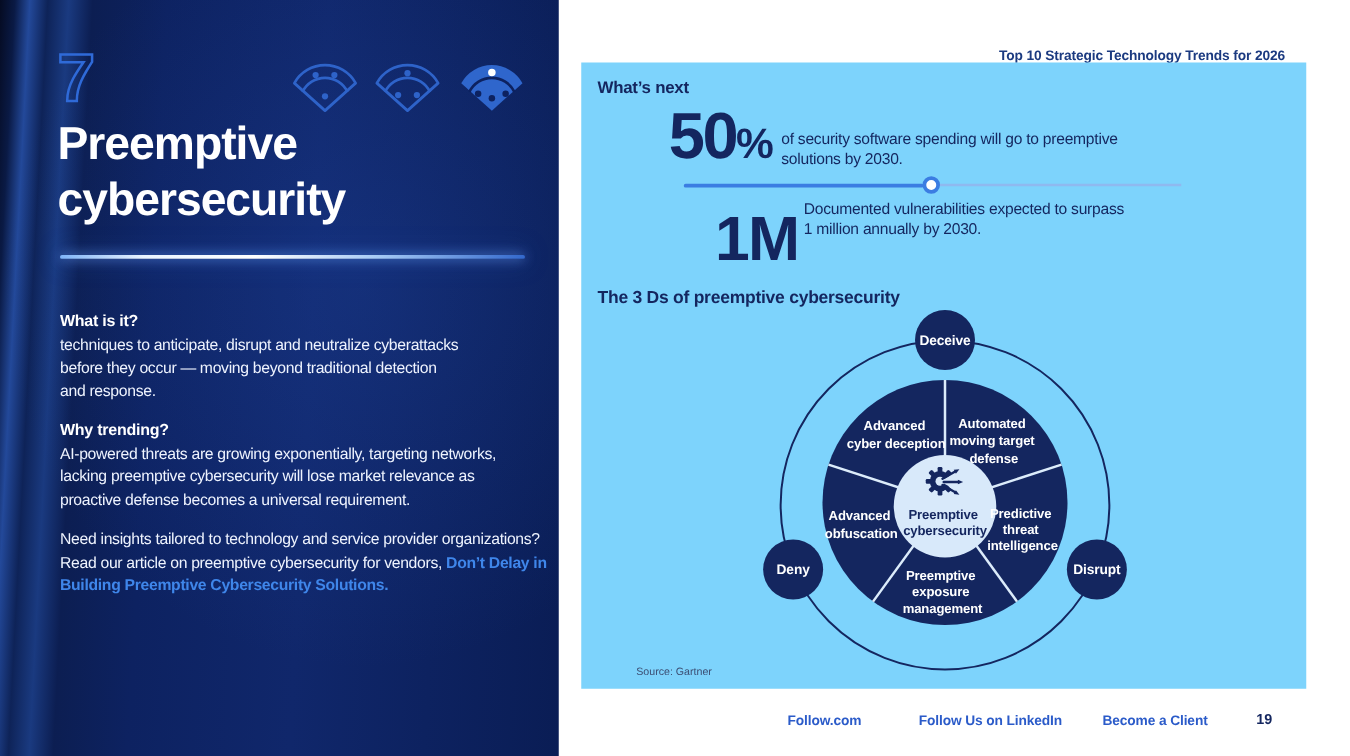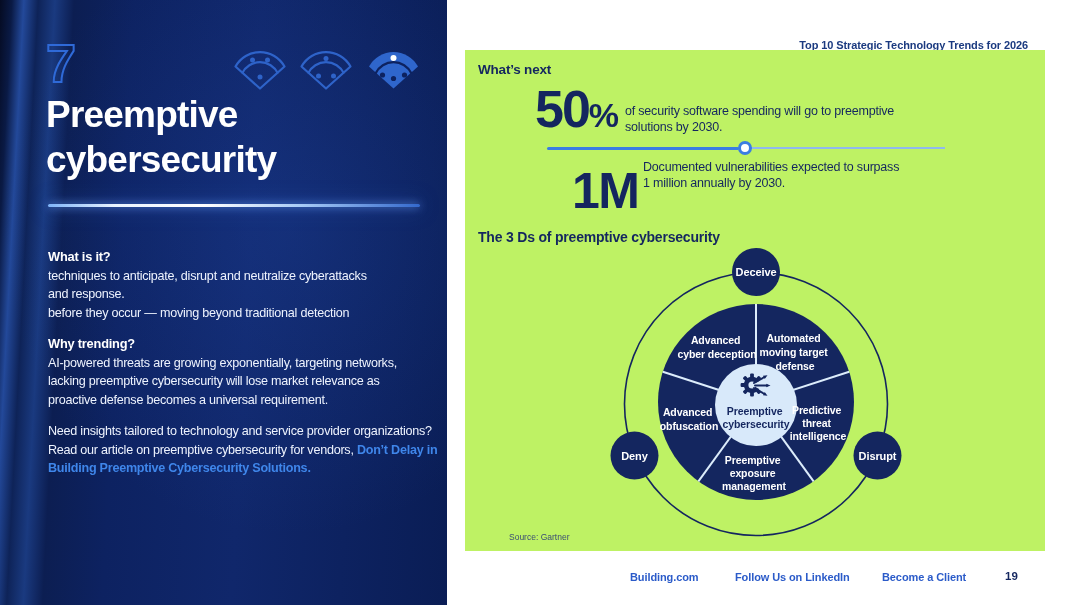--- a/index.html
+++ b/index.html
@@ -39,21 +39,21 @@
   .copy .para { margin-bottom:13px; }
   .cta-link { color:#3f86ea; font-weight:700; text-decoration:none; cursor:pointer; }
 
   
   .report-title {
     position:absolute; top:25px; right:52px;
     font-size:11px; font-weight:700; letter-spacing:-0.1px; color:#1b3a80;margin-top:14px;
   }
   .panel {
     position:absolute; left:465px; top:50px; width:580px; height:501px;
-    background:#bef264;
+    background:#7dd3fc;
   }
   .wn-label { position:absolute; left:13px; top:12px; font-size:13.5px; font-weight:700; letter-spacing:-0.2px; color:#14265f; }
 
   .stat1-num { position:absolute; left:70px; top:33px; color:#14265f; font-weight:700; font-size:52px; letter-spacing:-2px; line-height:1; }
   .stat1-num .pct { font-size:34px; letter-spacing:-1px; }
   .stat-desc { position:absolute; color:#14265f; font-size:12.5px; letter-spacing:-0.2px; line-height:15.5px; }
   .stat1-desc { left:160px; top:54px; }
 
   .slider { position:absolute; left:82px; top:91px; width:398px; height:14px; }
   .track-left  { position:absolute; left:0; top:5.5px; width:192px; height:3.5px; border-radius:2px; background:#3b7de2; }
@@ -114,22 +114,22 @@
       <span style="display:block">Preemptive</span>
       <span style="display:block">cybersecurity</span>
     </h1>
 
     <div class="title-divider"></div>
 
     <div class="copy">
       <h2>What is it?</h2>
       <div class="para">
         <div>techniques to anticipate, disrupt and neutralize cyberattacks</div>
+        <div>before they occur — moving beyond traditional detection</div>
         <div>and response.</div>
-        <div>before they occur — moving beyond traditional detection</div>
       </div>
       <h2>Why trending?</h2>
       <div class="para">
         <div>AI-powered threats are growing exponentially, targeting networks,</div>
         <div>lacking preemptive cybersecurity will lose market relevance as</div>
         <div>proactive defense becomes a universal requirement.</div>
       </div>
       <p style="width:399px"><span>Need insights tailored to technology and service provider organizations? Read our article on preemptive cybersecurity for vendors, </span><a class="cta-link">Don’t Delay in Building Preemptive Cybersecurity Solutions.</a></p>
     </div>
   </aside>
@@ -239,18 +239,18 @@
       </g>
       <g>
         <circle cx="301.5" cy="213.6" r="24" fill="#14265f"></circle>
         <text class="node-label" text-anchor="middle" x="301.5" y="217.6">Disrupt</text>
       </g>
     </svg>
 
     <div class="source-note">Source: Gartner</div>
   </section>
 
-  <a class="footer-link f1">Building.com</a>
+  <a class="footer-link f1">Follow.com</a>
   <a class="footer-link f2">Follow Us on LinkedIn</a>
   <a class="footer-link f3">Become a Client</a>
   <div class="page-num">19</div>
 
 </div>
 
 </body></html>

